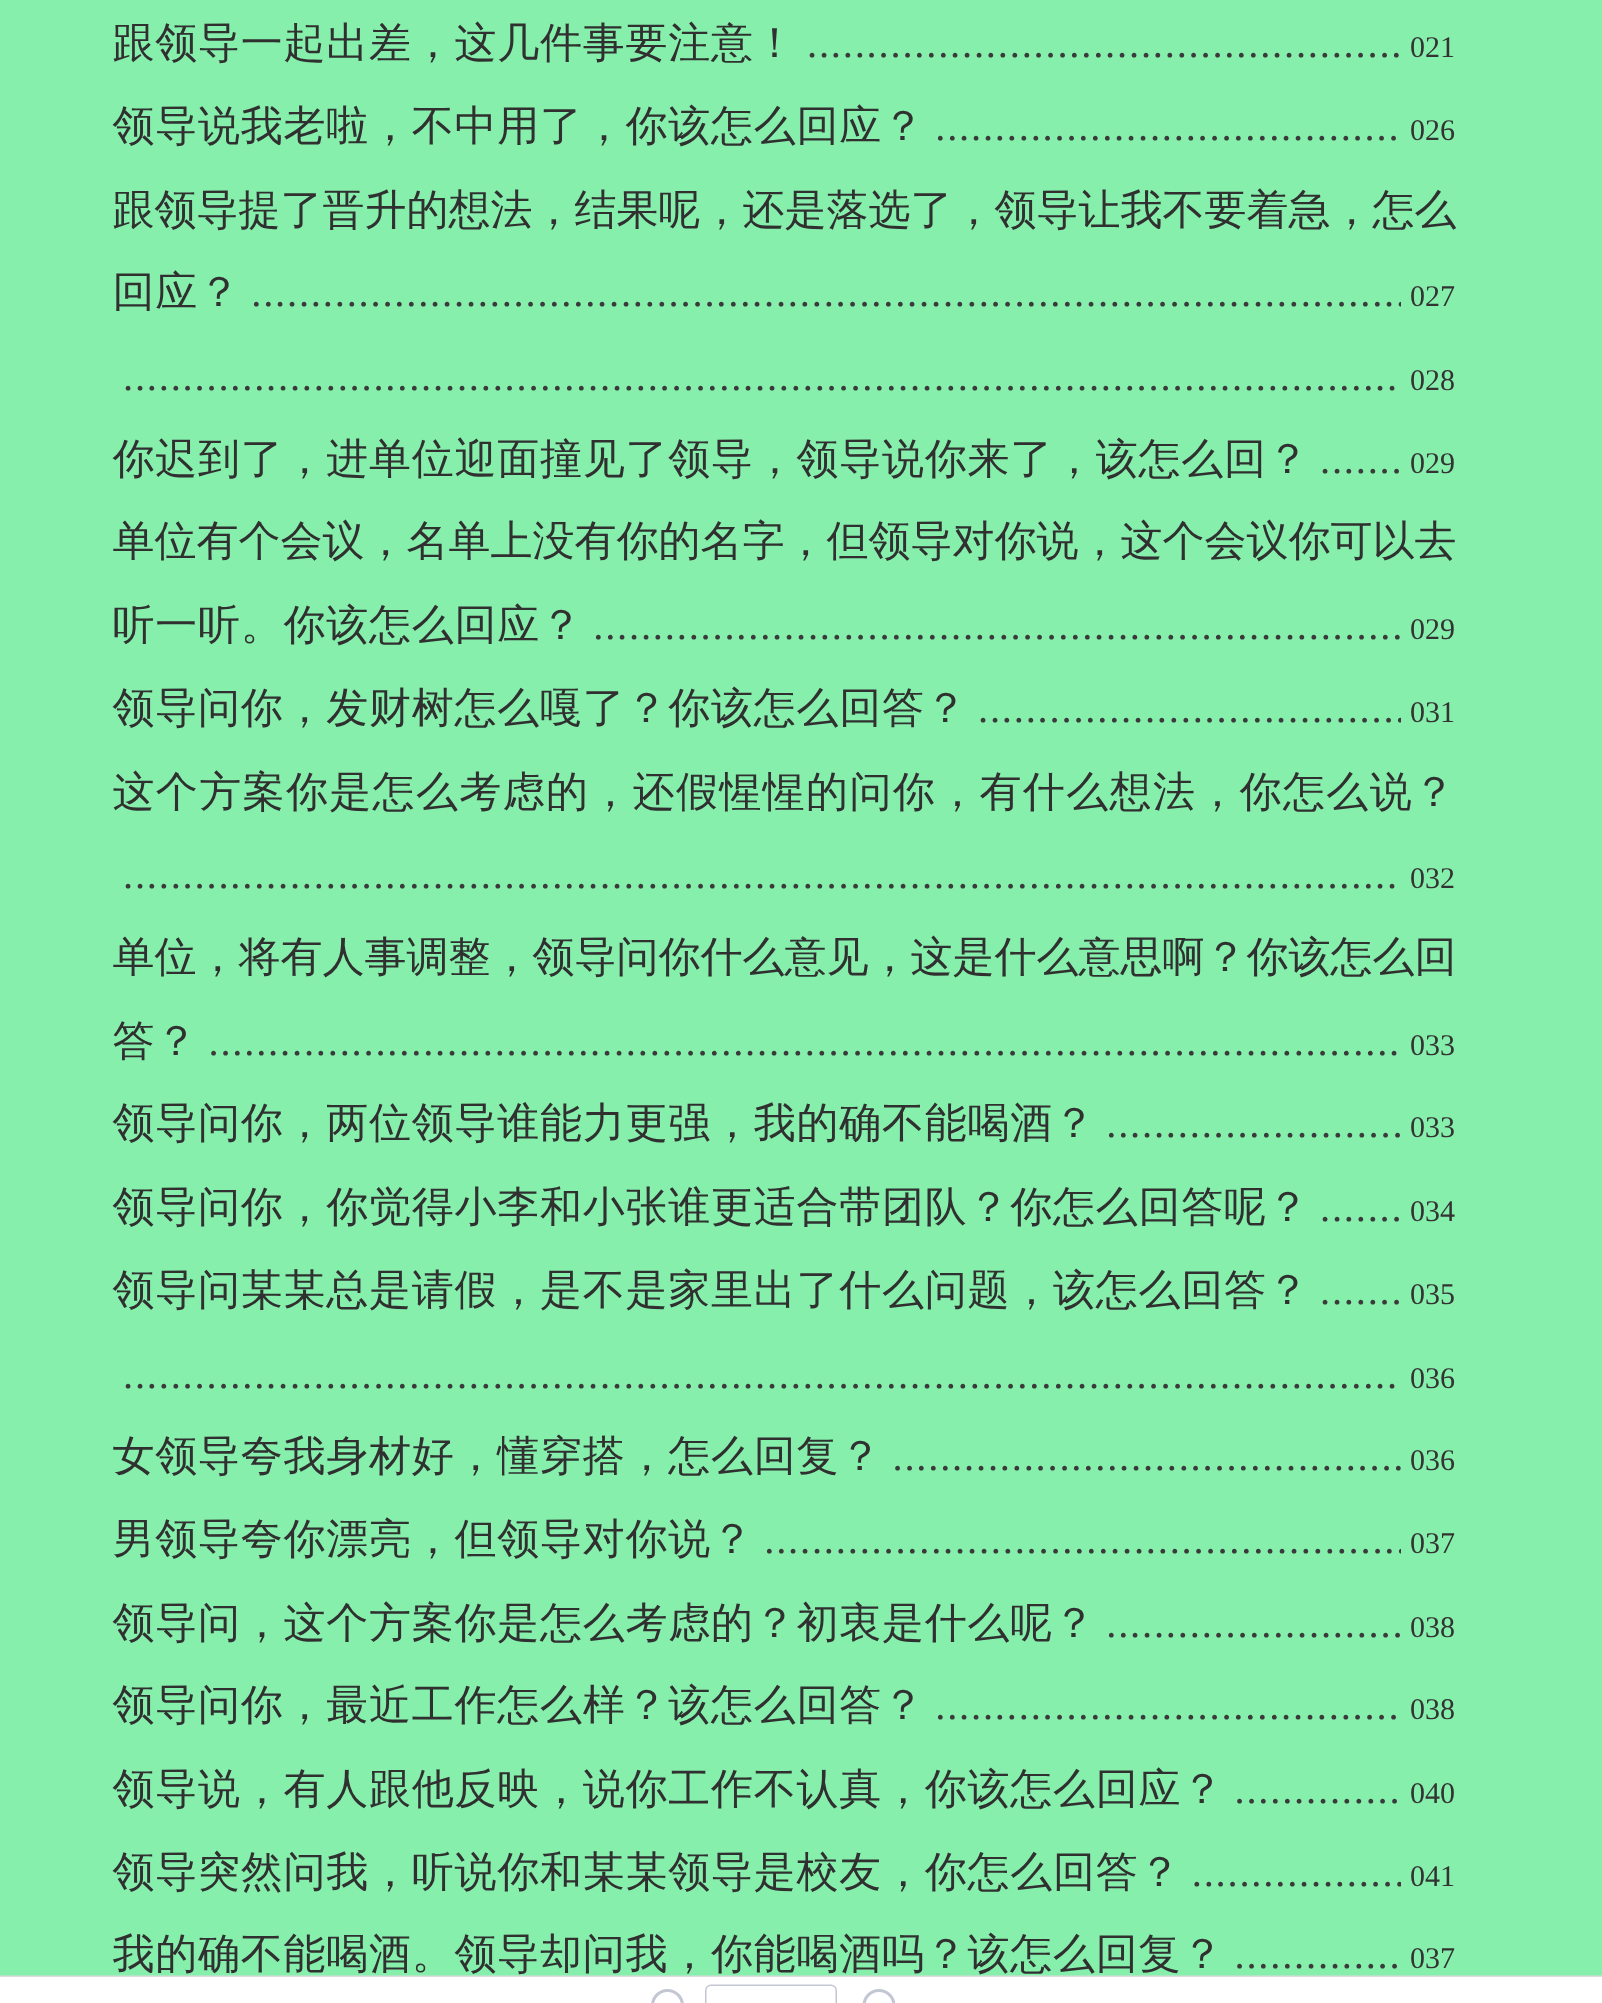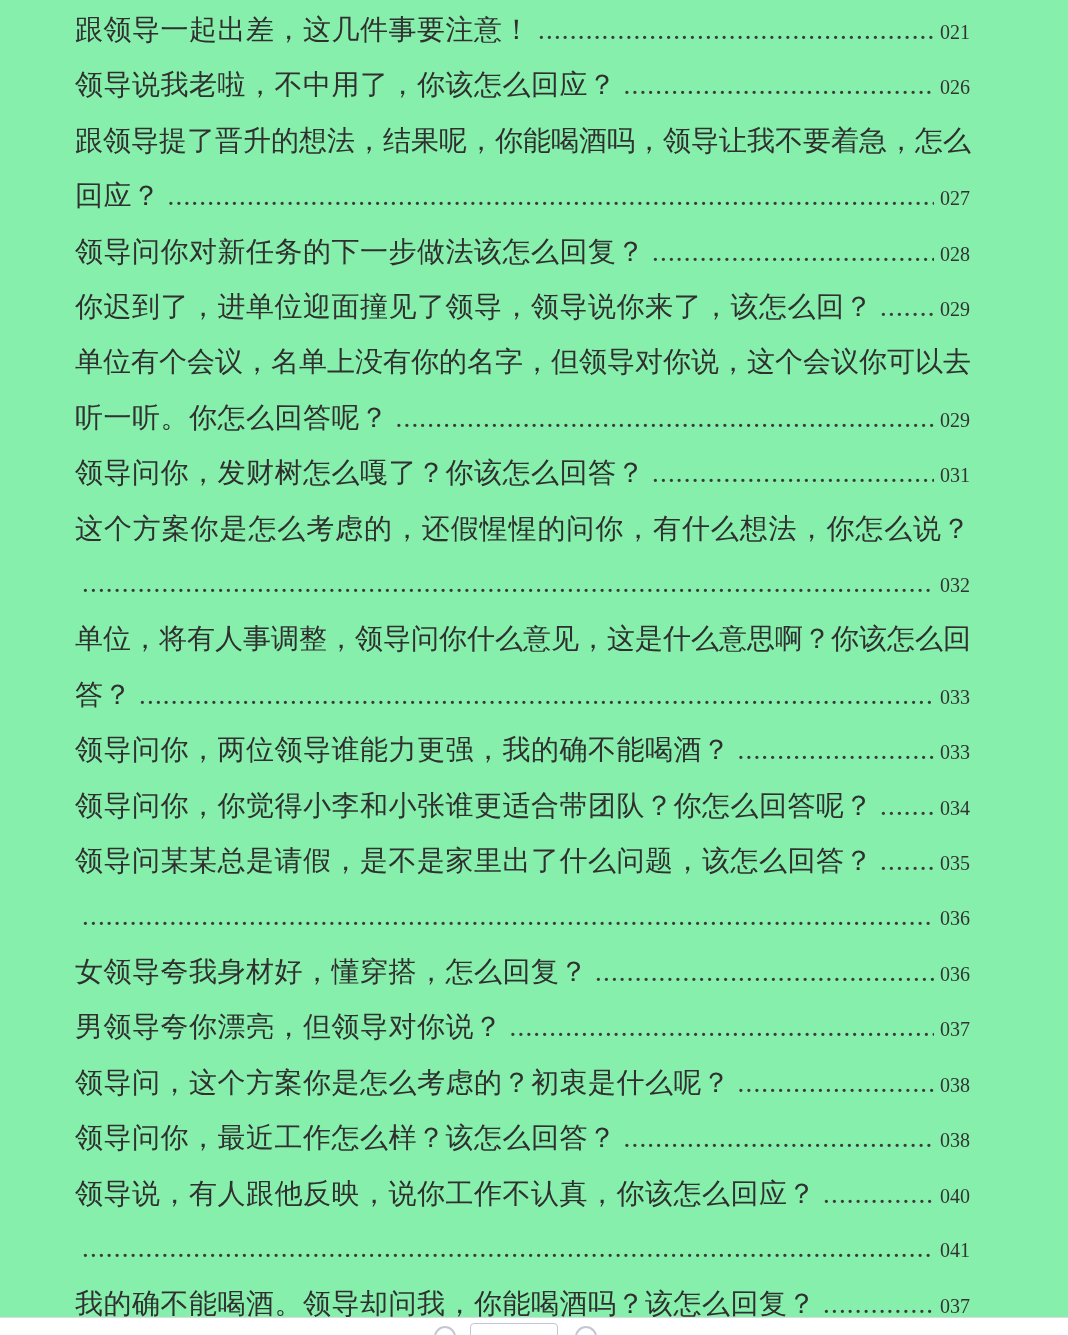--- a/index.html
+++ b/index.html
@@ -98,49 +98,48 @@
     <span class="page-number">021</span>
   </div>
 
   <div class="toc-row">
     <span class="toc-text">领导说我老啦，不中用了，你该怎么回应？</span>
     <span class="dot-leader">........................................................................................................................................................................................................</span>
     <span class="page-number">026</span>
   </div>
 
   <div class="toc-row fill">
-    <span class="toc-text">跟领导提了晋升的想法，结果呢，你能喝酒吗，领导让我不要着急，怎么</span>
+    <span class="toc-text">跟领导提了晋升的想法，结果呢，还是落选了，领导让我不要着急，怎么</span>
 
   </div>
 
   <div class="toc-row">
     <span class="toc-text">回应？</span>
     <span class="dot-leader">........................................................................................................................................................................................................</span>
     <span class="page-number">027</span>
   </div>
 
   <div class="toc-row">
-    <span class="toc-text">领导问你对新任务的下一步做法该怎么回复？</span>
     <span class="dot-leader">........................................................................................................................................................................................................</span>
     <span class="page-number">028</span>
   </div>
 
   <div class="toc-row">
     <span class="toc-text">你迟到了，进单位迎面撞见了领导，领导说你来了，该怎么回？</span>
     <span class="dot-leader">........................................................................................................................................................................................................</span>
     <span class="page-number">029</span>
   </div>
 
   <div class="toc-row fill">
     <span class="toc-text">单位有个会议，名单上没有你的名字，但领导对你说，这个会议你可以去</span>
 
   </div>
 
   <div class="toc-row">
-    <span class="toc-text">听一听。你怎么回答呢？</span>
+    <span class="toc-text">听一听。你该怎么回应？</span>
     <span class="dot-leader">........................................................................................................................................................................................................</span>
     <span class="page-number">029</span>
   </div>
 
   <div class="toc-row">
     <span class="toc-text">领导问你，发财树怎么嘎了？你该怎么回答？</span>
     <span class="dot-leader">........................................................................................................................................................................................................</span>
     <span class="page-number">031</span>
   </div>
 
@@ -213,20 +212,21 @@
     <span class="page-number">038</span>
   </div>
 
   <div class="toc-row">
     <span class="toc-text">领导说，有人跟他反映，说你工作不认真，你该怎么回应？</span>
     <span class="dot-leader">........................................................................................................................................................................................................</span>
     <span class="page-number">040</span>
   </div>
 
   <div class="toc-row">
+    <span class="toc-text">领导突然问我，听说你和某某领导是校友，你怎么回答？</span>
     <span class="dot-leader">........................................................................................................................................................................................................</span>
     <span class="page-number">041</span>
   </div>
 
   <div class="toc-row">
     <span class="toc-text">我的确不能喝酒。领导却问我，你能喝酒吗？该怎么回复？</span>
     <span class="dot-leader">........................................................................................................................................................................................................</span>
     <span class="page-number">037</span>
   </div>
 </div>

